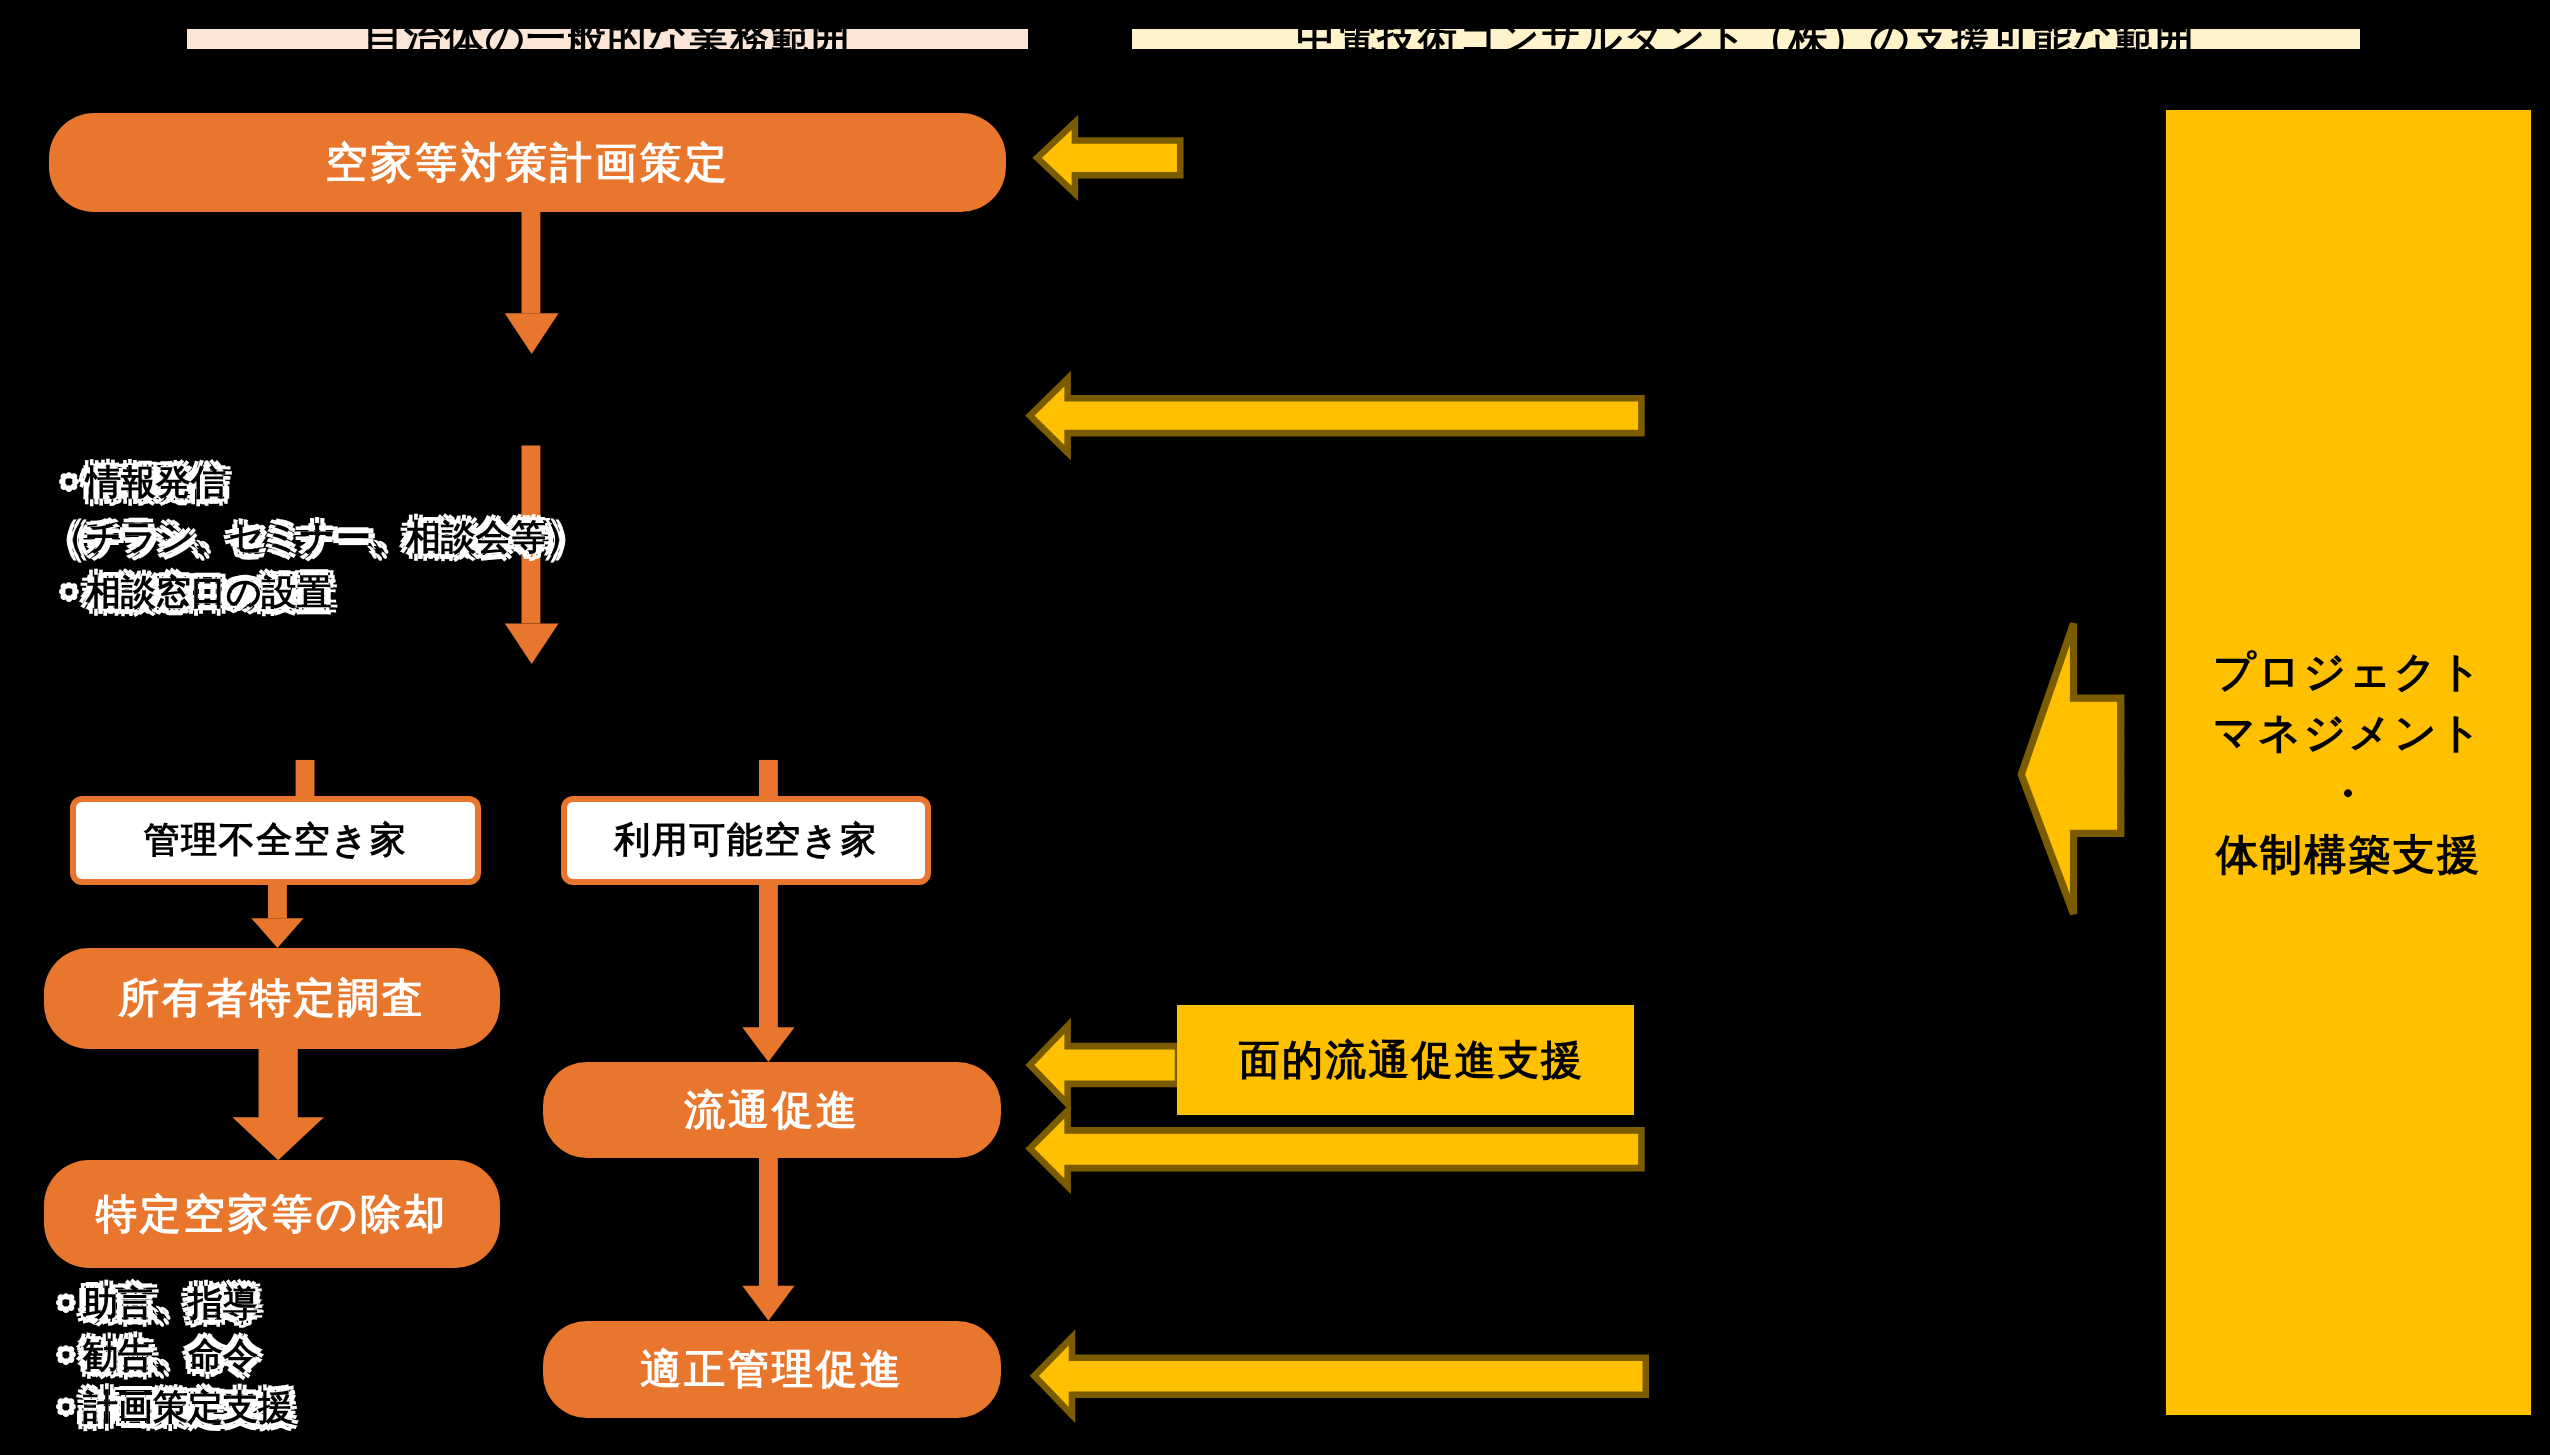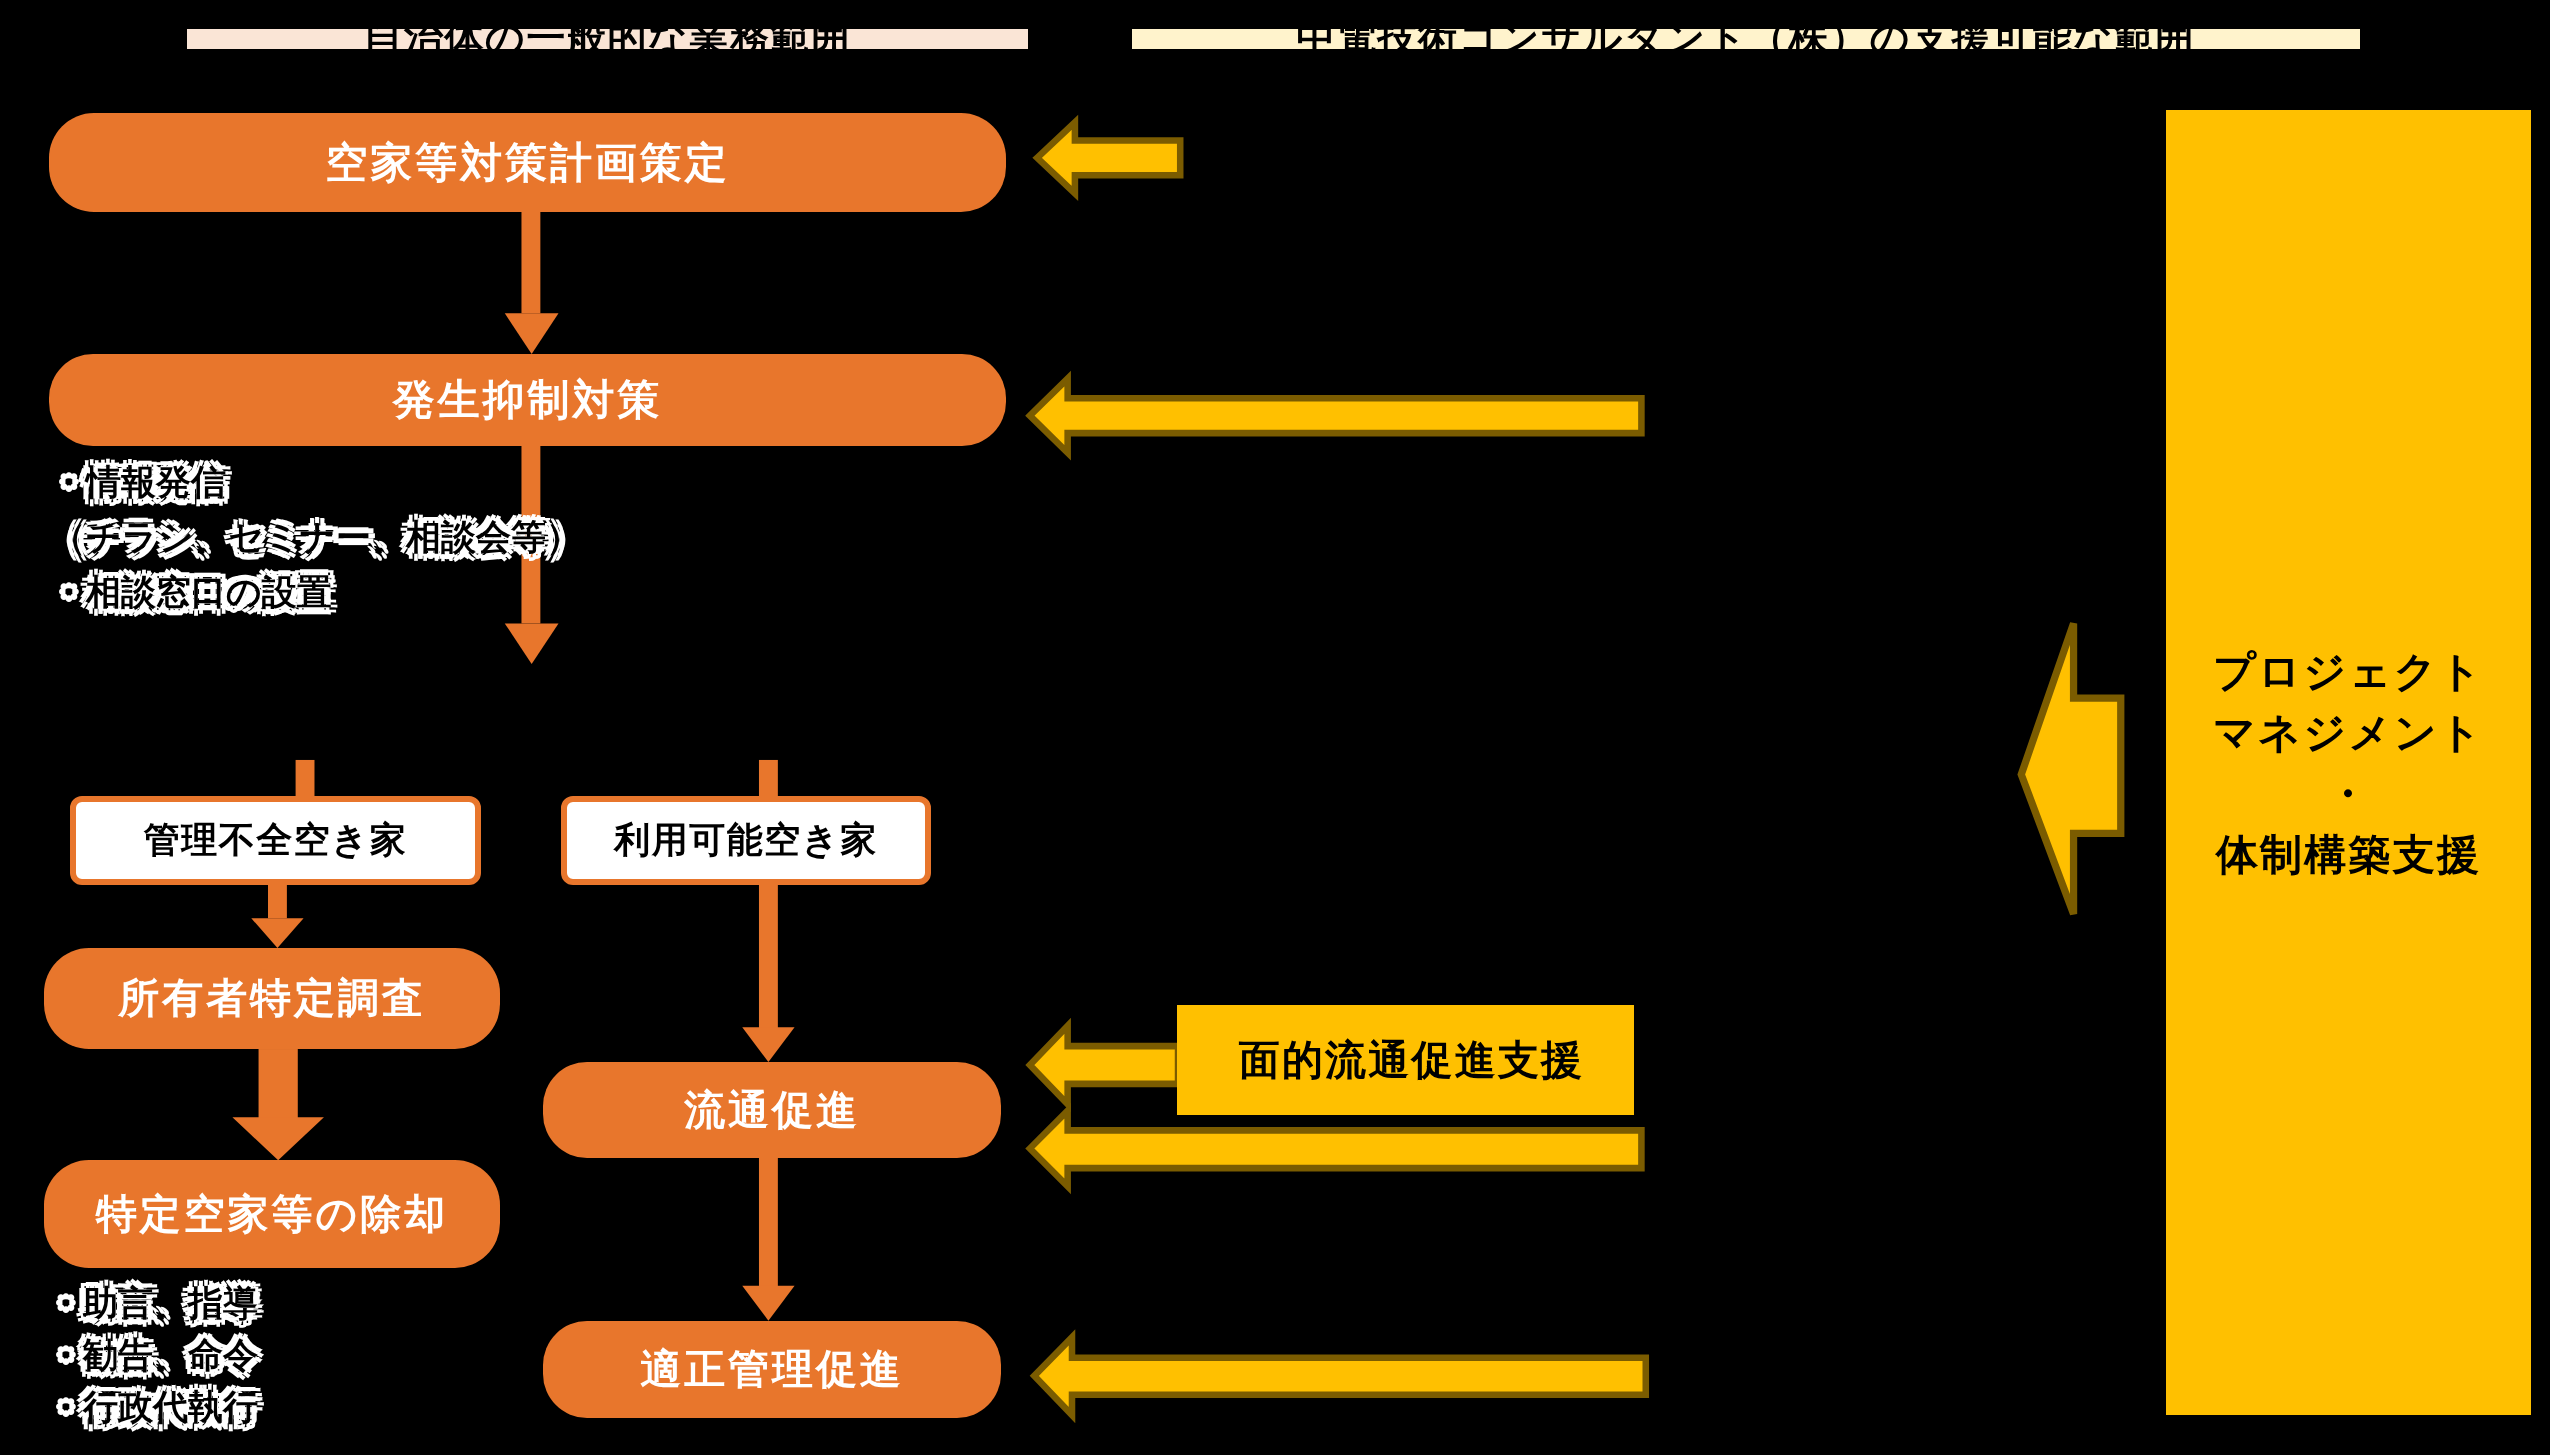--- a/index.html
+++ b/index.html
@@ -102,23 +102,20 @@
     <polygon style="fill:var(--gold);stroke:var(--gold-outline);stroke-width:9" points="1418,1466 1470,1412 1470,1440 1622,1440 1622,1492 1470,1492 1470,1520"></polygon>
     <polygon style="fill:var(--gold);stroke:var(--gold-outline);stroke-width:9" points="1418,1581 1470,1529 1470,1556 2260,1556 2260,1608 1470,1608 1470,1633"></polygon>
     <polygon style="fill:var(--gold);stroke:var(--gold-outline);stroke-width:9" points="1424,1894 1476,1841 1476,1869 2266,1869 2266,1920 1476,1920 1476,1948"></polygon>
     <polygon style="fill:var(--gold);stroke:var(--gold-outline);stroke-width:10" points="2783,1066 2855,858 2855,961 2920,961 2920,1147 2855,1147 2855,1258"></polygon>
   </svg>
 
   <div class="obox" style="left:49px;top:113px;width:957px;height:99px;border-radius:45px;font-size:42px;">
     <span>空家等対策計画策定</span>
   </div>
 
-  <div class="obox" style="left:49px;top:354px;width:957px;height:92px;border-radius:44px;font-size:42px;">
-    <span>発生抑制対策</span>
-  </div>
 
   <div class="notes" style="left:51px;top:454px;font-size:35px;line-height:55px;">・情報発信
 （チラシ、セミナー、相談会等）
 ・相談窓口の設置</div>
 
 
   <div class="wbox" style="left:70px;top:796px;width:411px;height:89px;">
     <span>管理不全空き家</span>
   </div>
 
@@ -129,21 +126,21 @@
   <div class="obox" style="left:44px;top:948px;width:456px;height:101px;border-radius:45px;font-size:41px;">
     <span>所有者特定調査</span>
   </div>
 
   <div class="obox" style="left:44px;top:1160px;width:456px;height:108px;border-radius:45px;font-size:41px;">
     <span>特定空家等の除却</span>
   </div>
 
   <div class="notes" style="left:48px;top:1277px;font-size:35px;line-height:52px;">・助言、指導
 ・勧告、命令
-・行政代執行</div>
+・計画策定支援</div>
 
   <div class="obox" style="left:543px;top:1062px;width:458px;height:96px;border-radius:44px;font-size:41px;">
     <span>流通促進</span>
   </div>
 
 
   <div class="obox" style="left:543px;top:1321px;width:458px;height:97px;border-radius:44px;font-size:41px;">
     <span>適正管理促進</span>
   </div>
 

